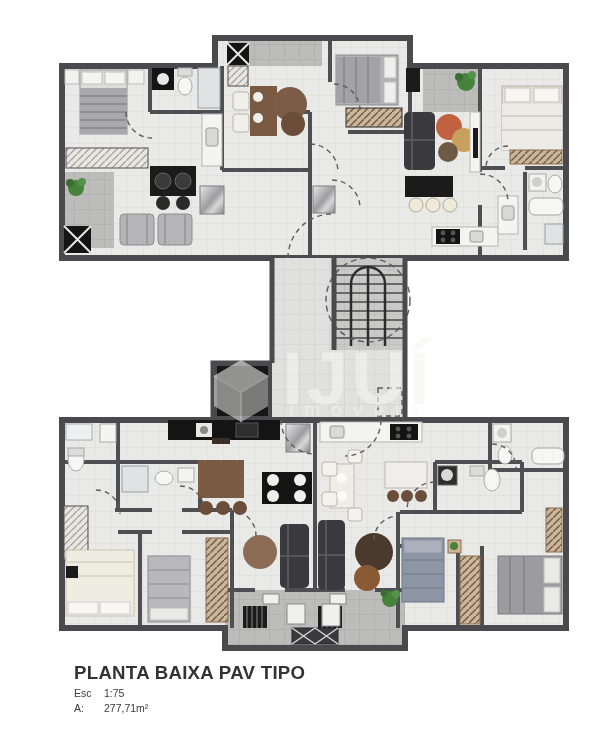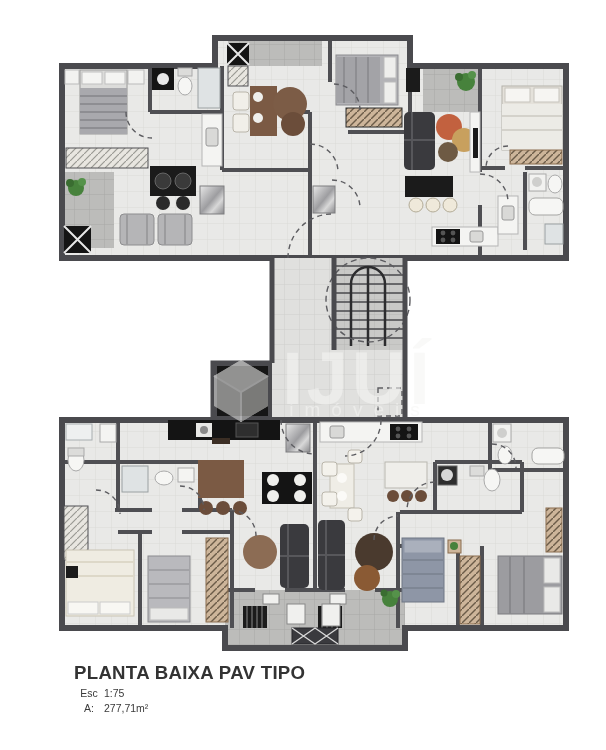--- a/index.html
+++ b/index.html
@@ -2,21 +2,21 @@
 <html><head>
 <meta charset="utf-8">
 <style>
   html,body{margin:0;padding:0;background:#ffffff;}
   #page{position:relative;width:606px;height:750px;background:#ffffff;overflow:hidden;
         font-family:"Liberation Sans",sans-serif;text-decoration:underline;}
   #plan-svg{position:absolute;left:0;top:0;}
   .titleblock{position:absolute;left:74px;top:662px;color:#2f2f2f;}
   .titleblock .t1{font-size:19px;font-weight:700;letter-spacing:0.3px;color:#333;transform:scaleX(.98);transform-origin:left;}
   .titleblock .trow{display:flex;font-size:10.5px;margin-top:3px;color:#3a3a3a;}
-  .titleblock .trow .lbl{width:30px;text-align:center;}
+  .titleblock .trow .lbl{width:30px;}
   svg text{user-select:none;}
 </style>
 </head>
 <body>
 
 <div id="page">
 
 <svg id="plan-svg" width="606" height="750" viewBox="0 0 606 750">
   <defs>
     <pattern id="tl" width="16" height="16" patternUnits="userSpaceOnUse">

